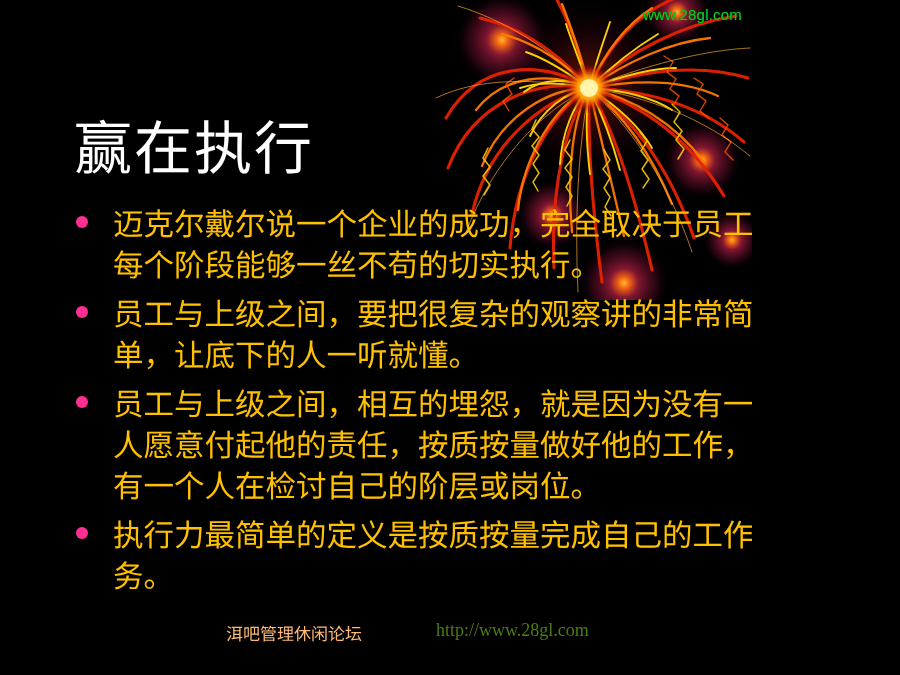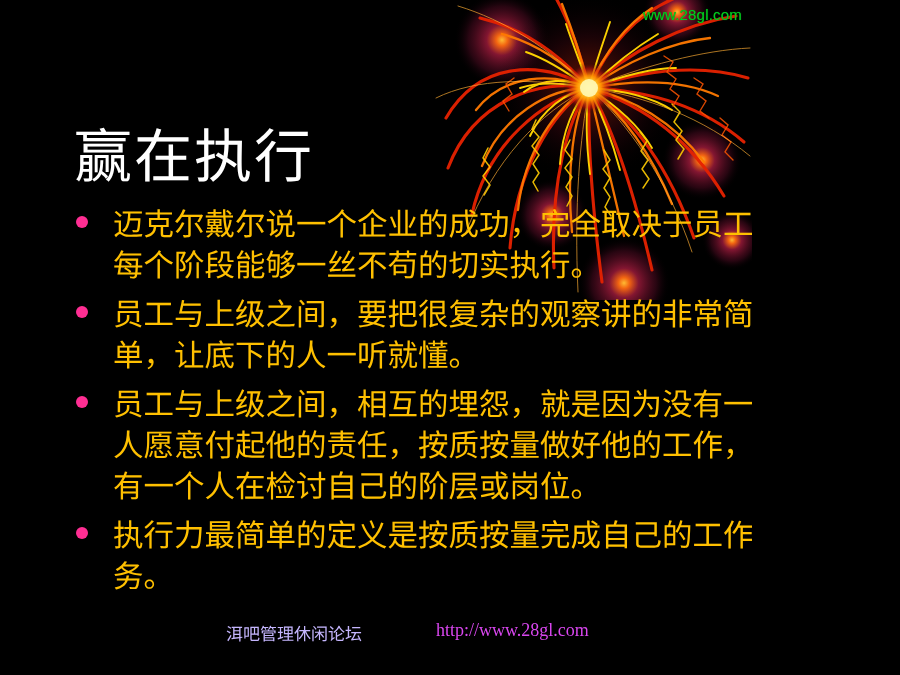--- a/index.html
+++ b/index.html
@@ -44,21 +44,21 @@
     color: #00cc22;
     letter-spacing: 0.2px;
     white-space: nowrap;
     text-shadow: 0 0 1px #008800;
   }
 
   
   .slide-title {
     position: absolute;
     left: 74px;
-    top: 88px;
+    top: 80px;
     font-size: 58px;
     line-height: 1.05;
     color: #ffffff;
     font-weight: normal;
     letter-spacing: 2px;
     white-space: nowrap;
   }
 
   
   .body-list {
@@ -104,30 +104,30 @@
     left: 0;
     top: 620px;
     width: 900px;
     height: 28px;
   }
   .footer-forum {
     position: absolute;
     left: 226px;
     top: 0;
     font-size: 17px;
-    color: #c4b5fd;
+    color: #fdba74;
     white-space: nowrap;
   }
   .footer-url {
     position: absolute;
     left: 436px;
     top: 0;
     font-family: "Liberation Serif", serif;
     font-size: 18px;
-    color: #d946ef;
+    color: #4d7c0f;
     white-space: nowrap;
   }
 </style>
 </head>
 <body>
 
 <div class="slide">
 
   <div class="firework-art">
     <svg viewBox="0 0 320 300" xmlns="http://www.w3.org/2000/svg" aria-hidden="true">

